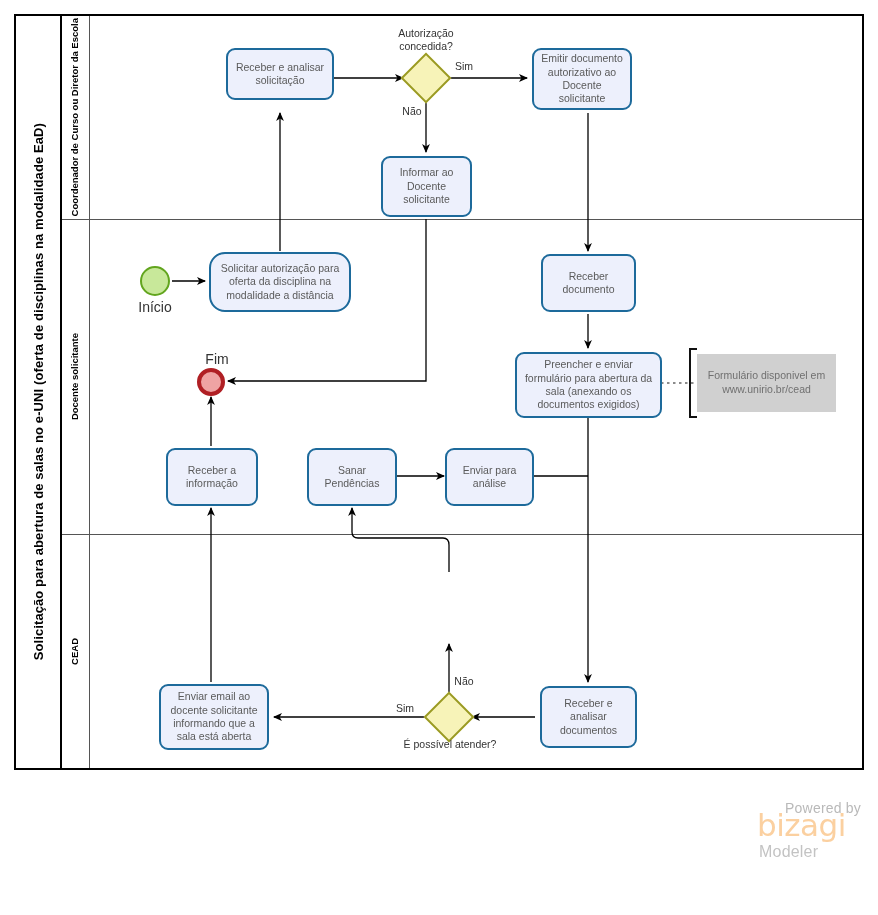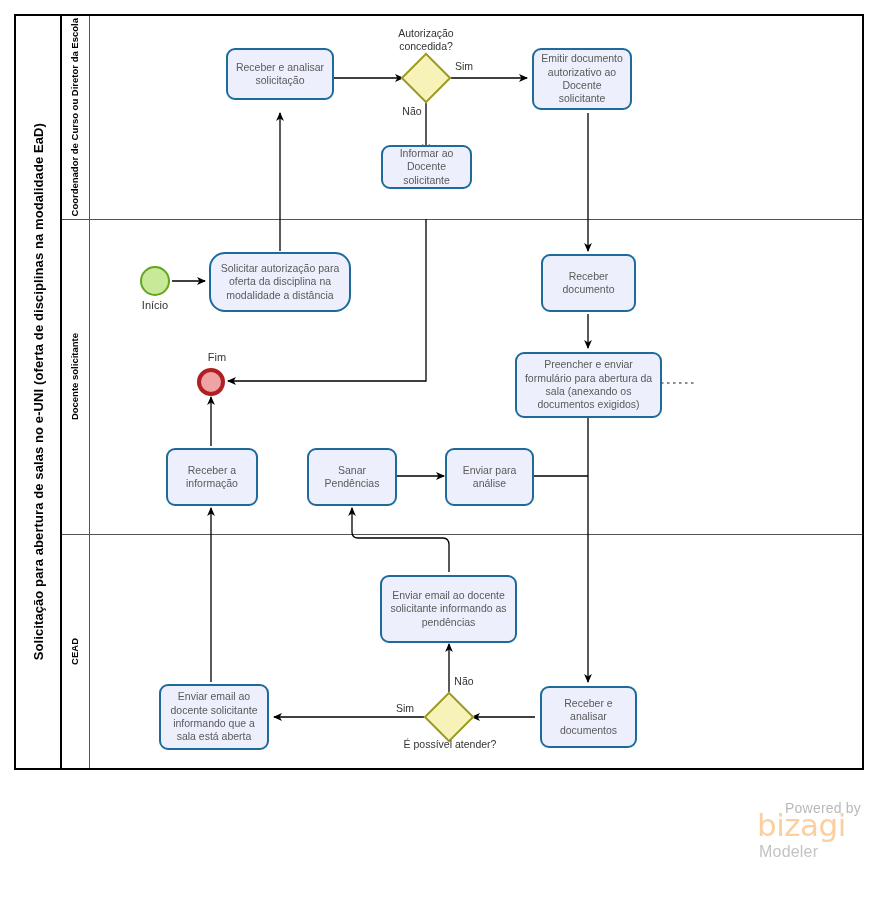--- a/index.html
+++ b/index.html
@@ -164,21 +164,21 @@
   .flow-label {
     position: absolute;
     font-size: 10.5px;
     color: #333333;
     white-space: pre-line;
     text-align: center;
     line-height: 1.2;
   }
   .event-label {
     position: absolute;
-    font-size: 11px;
+    font-size: 14px;
     color: #333333;
     text-align: center;
     white-space: nowrap;
   }
 
   
   #flows {
     position: absolute;
     left: 0; top: 0;
     width: 878px; height: 915px;
@@ -300,21 +300,21 @@
   <div class="gateway" style="left:408px; top:60px;"></div>
   <div class="flow-label" style="left:376px; top:27px; width:100px;">Autorização
 concedida?</div>
   <div class="flow-label" style="left:451px; top:60px; width:26px;">Sim</div>
   <div class="flow-label" style="left:399px; top:105px; width:26px;">Não</div>
 
   <div class="task" style="left:532px; top:48px; width:100px; height:62px;">Emitir documento
 autorizativo ao
 Docente solicitante</div>
 
-  <div class="task" style="left:381px; top:145px; width:91px; height:44px;text-align:center;">Informar ao
+  <div class="task" style="left:381px; top:156px; width:91px; height:61px;text-align:center;">Informar ao
 Docente
 solicitante</div>
 
   <div class="event event-start" style="left:140px; top:266px;"></div>
   <div class="event-label" style="left:122px; top:299px; width:66px;">Início</div>
 
   <div class="task" style="left:209px; top:252px; width:142px; height:60px;border-radius:16px;">Solicitar autorização para
 oferta da disciplina na
 modalidade a distância</div>
 
@@ -322,33 +322,32 @@
   <div class="event-label" style="left:188px; top:351px; width:58px;">Fim</div>
 
   <div class="task" style="left:541px; top:254px; width:95px; height:58px;">Receber
 documento</div>
 
   <div class="task" style="left:515px; top:352px; width:147px; height:66px;">Preencher e enviar
 formulário para abertura da
 sala (anexando os
 documentos exigidos)</div>
 
+  <div class="annotation" style="left:697px; top:354px; width:139px; height:58px;">Formulário disponivel em
+www.unirio.br/cead</div>
 
   <div class="task" style="left:166px; top:448px; width:92px; height:58px;">Receber a
 informação</div>
 
   <div class="task" style="left:307px; top:448px; width:90px; height:58px;">Sanar
 Pendências</div>
 
   <div class="task" style="left:445px; top:448px; width:89px; height:58px;">Enviar para
 análise</div>
 
-  <div class="task" style="left:380px; top:575px; width:137px; height:68px;">Enviar email ao docente
-solicitante informando as
-pendências</div>
 
   <div class="gateway" style="left:431px; top:699px;"></div>
   <div class="flow-label" style="left:448px; top:675px; width:32px;">Não</div>
   <div class="flow-label" style="left:391px; top:702px; width:28px;">Sim</div>
   <div class="flow-label" style="left:390px; top:738px; width:120px;">É possível atender?</div>
 
   <div class="task" style="left:159px; top:684px; width:110px; height:66px;">Enviar email ao
 docente solicitante
 informando que a
 sala está aberta</div>

